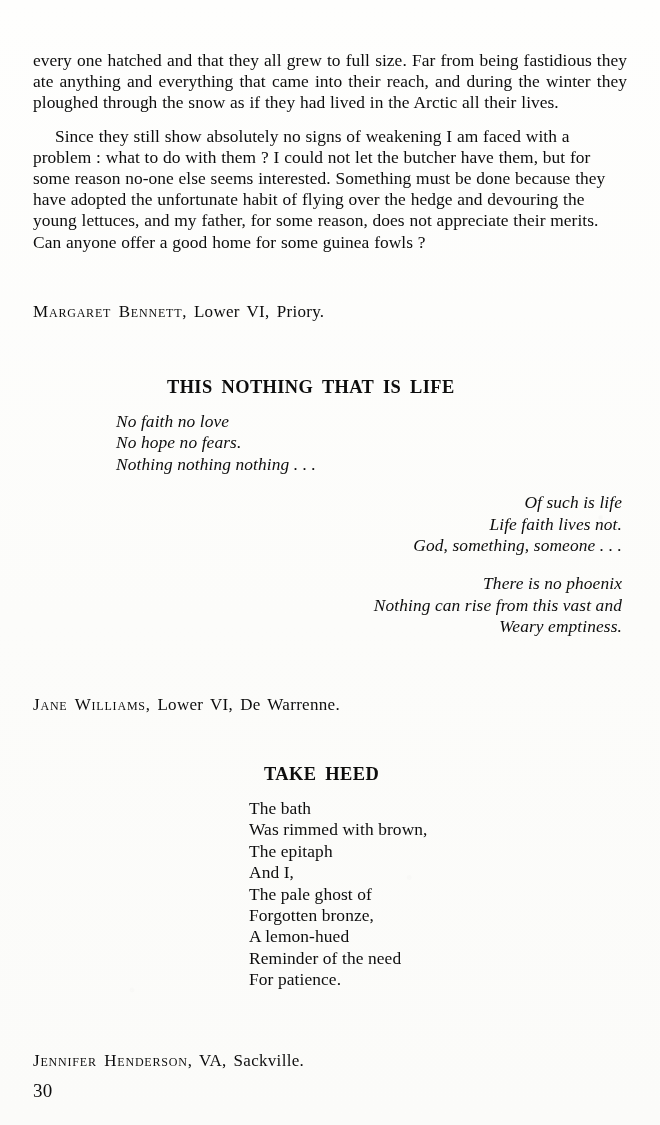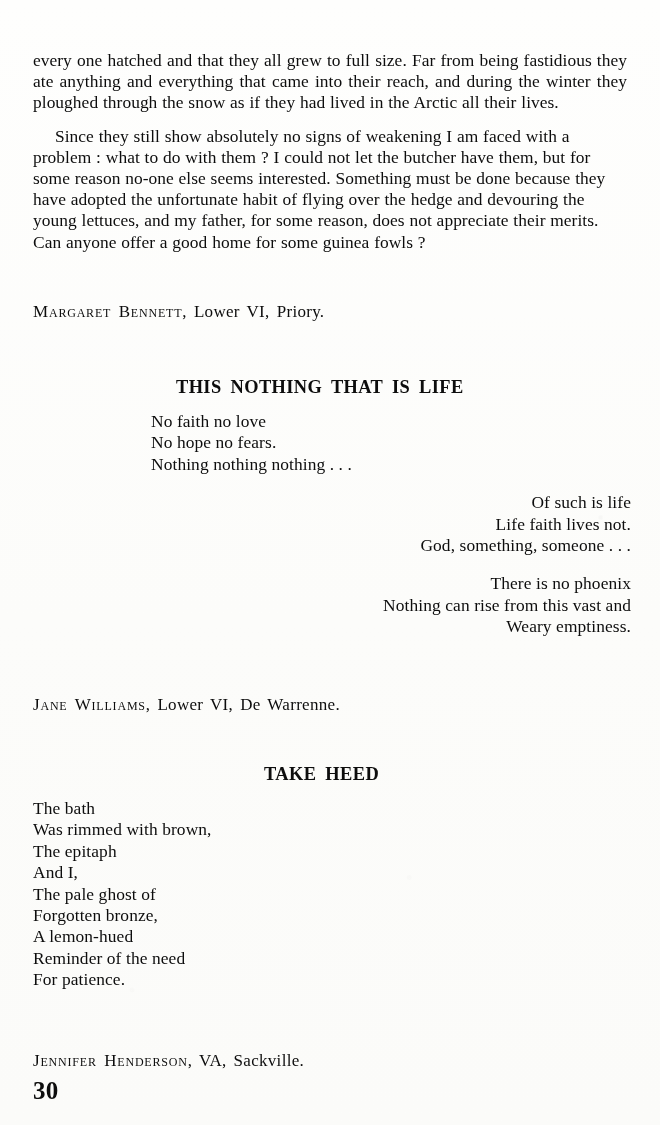--- a/index.html
+++ b/index.html
@@ -99,36 +99,36 @@
   .poem-line {
     font-size: 17.4px;
     line-height: 21.4px;
     margin: 0;
     white-space: nowrap;
     letter-spacing: 0.1px;
   }
   .stanza + .stanza { margin-top: 17px; text-align: right; }
 
   
-  #poem-nothing { left: 37px; top: 376px; width: 594px; }
+  #poem-nothing { left: 28px; top: 376px; width: 594px; }
   #poem-nothing .poem-title { margin-left: 139px; }
-  #poem-nothing .stanzas { margin-left: 114px; margin-top: 13px; }
+  #poem-nothing .stanzas { margin-left: 88px; margin-top: 13px; font-style: italic; }
 
   
   #poem-takeheed { left: 33px; top: 763px; width: 594px; }
   #poem-takeheed .poem-title { margin-left: 231px; }
-  #poem-takeheed .stanzas { margin-top: 13px; }
+  #poem-takeheed .stanzas { margin-left: 216px; margin-top: 13px; }
 
   .page-number {
     position: absolute;
     left: 33px;
     top: 1080px;
-    font-size: 25px;
+    font-size: 19px;
     line-height: 22px;
-    font-weight: bold;
+    font-weight: normal;
     letter-spacing: 0.2px;
   }
 </style>
 </head>
 <body>
 
 <div class="page-surface"></div>
 
 <div class="page">
 

